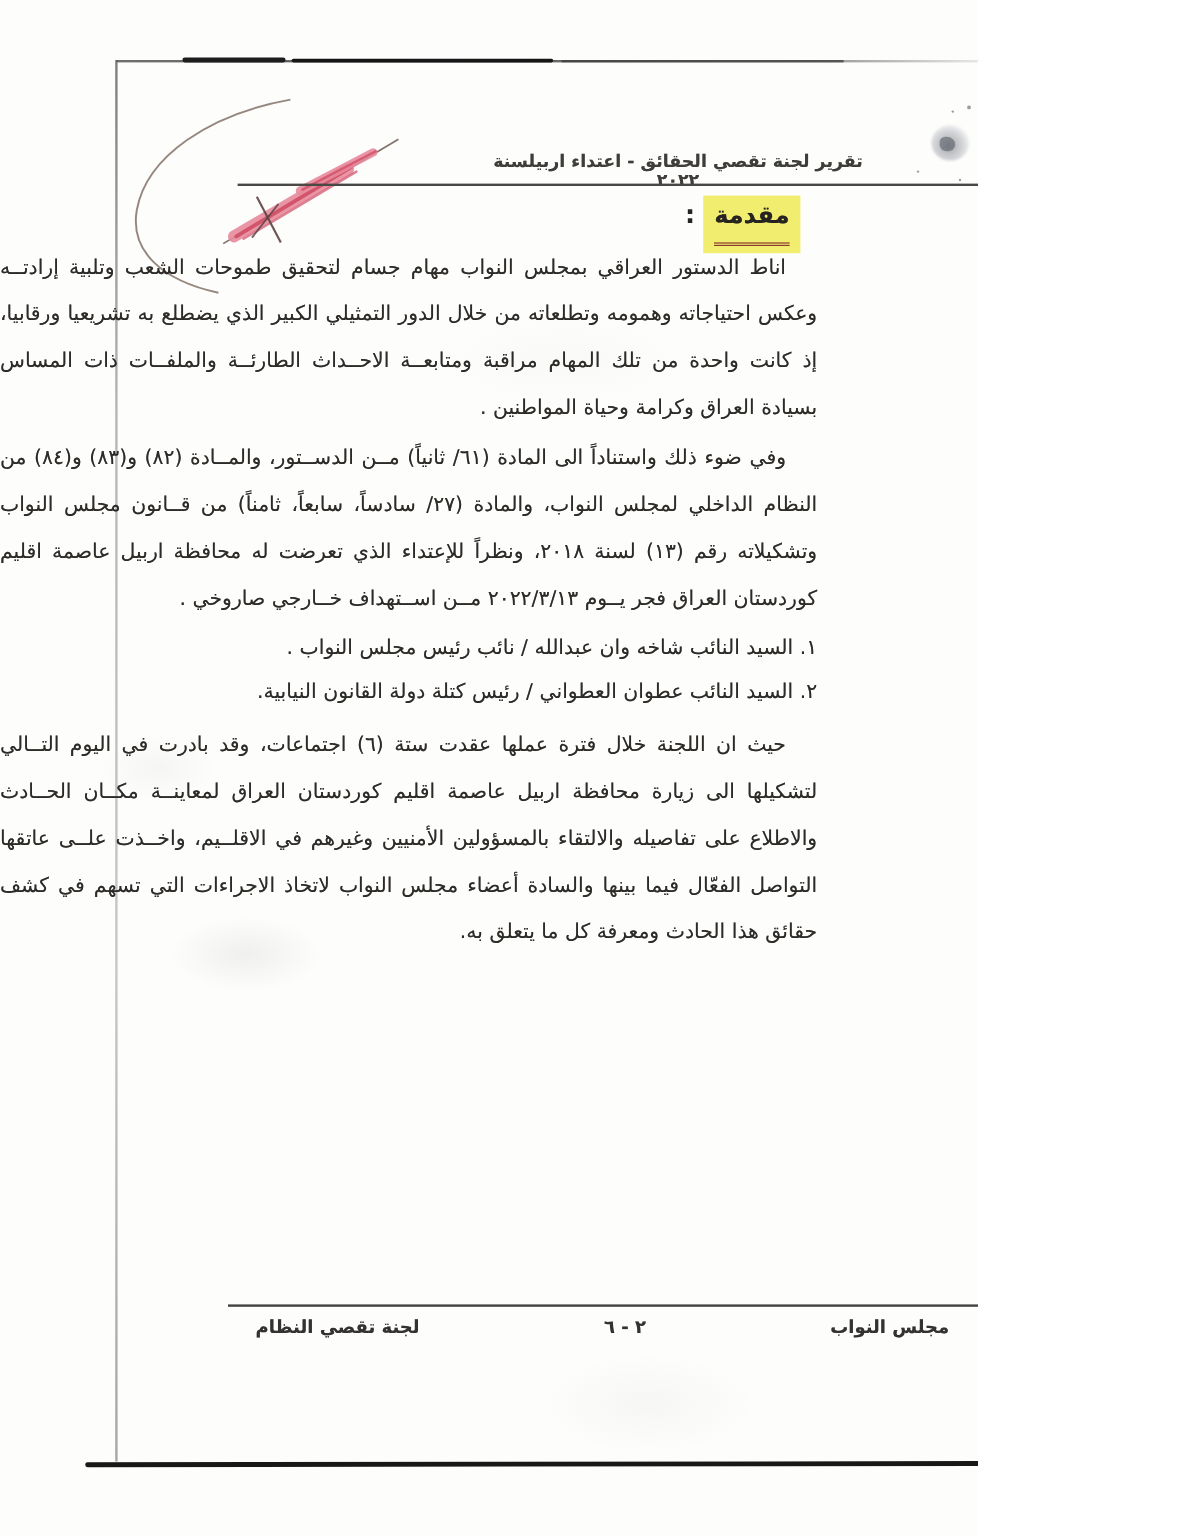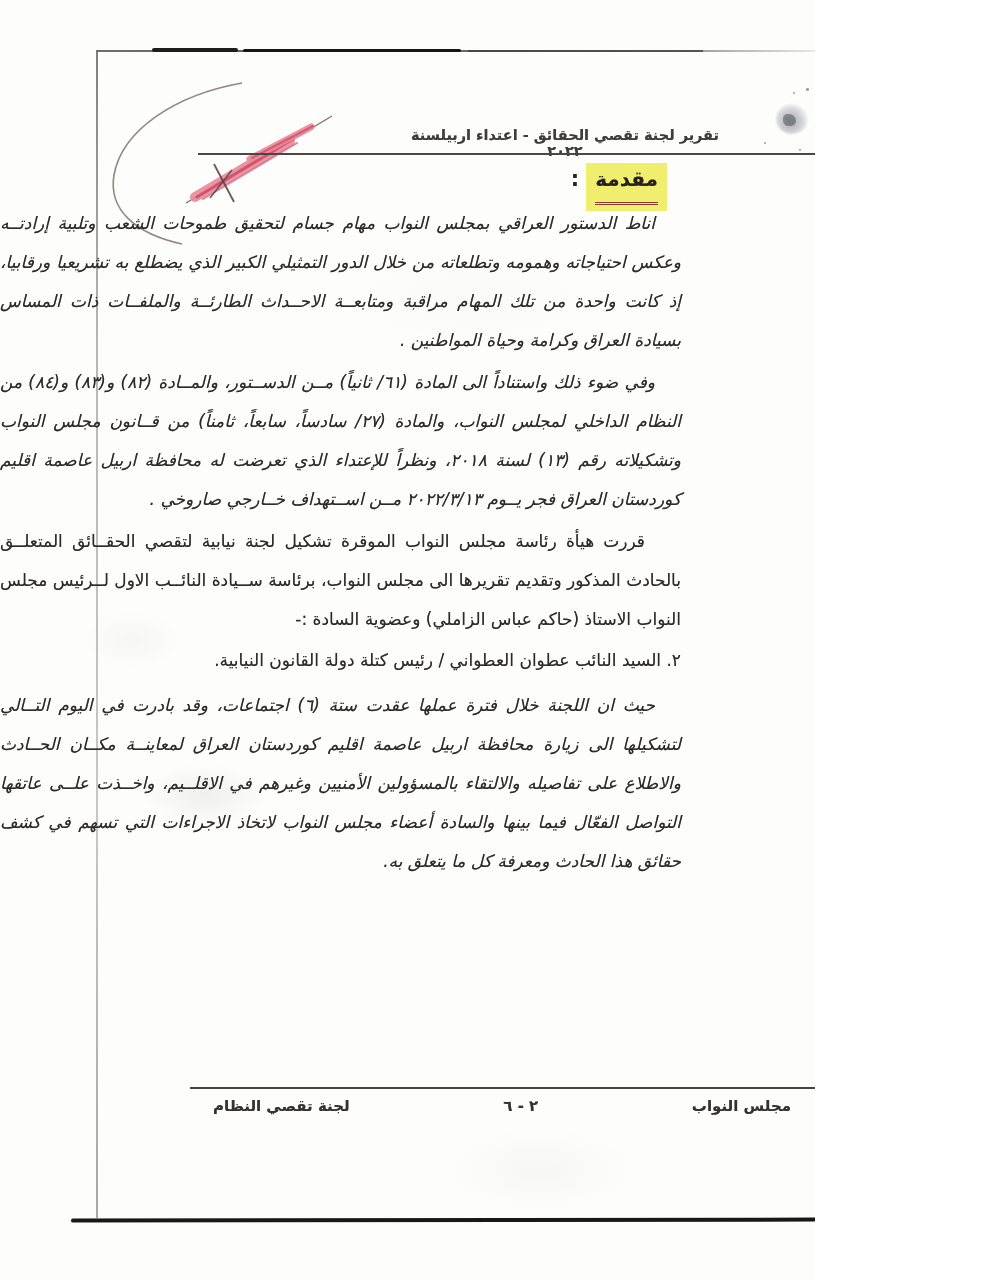--- a/index.html
+++ b/index.html
@@ -49,21 +49,21 @@
   .intro-heading{position:absolute;top:163px;right:148px;direction:rtl;font-weight:bold;font-size:20px;color:#262420;}
   .hl{background:var(--hl);display:inline-block;padding:4px 9px 6px 9px;}
   .hl-word{display:inline-block;border-bottom:3px double #8c3b2e;padding-bottom:11px;
     text-shadow:0 0 .5px rgba(50,45,40,.6);}
   .heading-colon{margin-right:7px;font-size:21px;}
   
   .text-col{position:absolute;top:204px;right:134px;width:681px;direction:rtl;text-align:justify;
     font-size:17px;line-height:39px;color:var(--ink);
     text-shadow:0 0 .4px rgba(60,55,50,.55);}
   .text-col p{margin:0 0 3px 0;}
-  .para{text-indent:26px;font-style:italic;}
+  .para{text-indent:26px;}
   .para-deep{text-indent:36px;}
   .member-list{margin:3px 0 7px 0;line-height:36.5px;}
   .member-list div{text-align:right;}
   
   .footer-rule{position:absolute;top:1087px;left:190px;width:636px;height:2px;background:#454341;}
   .footer-row{position:absolute;top:1097px;left:213px;width:578px;direction:rtl;display:flex;
     justify-content:space-between;align-items:flex-start;font-size:15px;font-weight:bold;color:#343230;
     text-shadow:0 0 .4px rgba(60,55,50,.5);}
   
   .annotations{position:absolute;left:0;top:0;width:989px;height:1280px;pointer-events:none;}
@@ -107,22 +107,22 @@
   <div class="header-title">تقرير لجنة تقصي الحقائق - اعتداء اربيلسنة ٢٠٢٢</div>
   <div class="header-rule"></div>
 
   <div class="intro-heading">
     <span class="hl"><span class="hl-word">مقدمة</span></span><span class="heading-colon">:</span>
   </div>
 
   <div class="text-col">
     <p class="para">اناط الدستور العراقي بمجلس النواب مهام جسام لتحقيق طموحات الشعب وتلبية إرادتــه وعكس احتياجاته وهمومه وتطلعاته من خلال الدور التمثيلي الكبير الذي يضطلع به تشريعيا ورقابيا، إذ كانت واحدة من تلك المهام مراقبة ومتابعــة الاحــداث الطارئــة والملفــات ذات المساس بسيادة العراق وكرامة وحياة المواطنين .</p>
     <p class="para">وفي ضوء ذلك واستناداً الى المادة (٦١/ ثانياً) مــن الدســتور، والمــادة (٨٢) و(٨٣) و(٨٤) من النظام الداخلي لمجلس النواب، والمادة (٢٧/ سادساً، سابعاً، ثامناً) من قــانون مجلس النواب وتشكيلاته رقم (١٣) لسنة ٢٠١٨، ونظراً للإعتداء الذي تعرضت له محافظة اربيل عاصمة اقليم كوردستان العراق فجر يــوم ٢٠٢٢/٣/١٣ مــن اســتهداف خــارجي صاروخي .</p>
-    <p class="para-deep">قررت هيأة رئاسة مجلس النواب الموقرة تشكيل لجنة نيابية لتقصي الحقــائق المتعلــق بالحادث المذكور وتقديم تقريرها الى مجلس النواب، برئاسة ســيادة النائــب الاول لــرئيس مجلس النواب الاستاذ (حاكم عباس الزاملي) وعضوية السادة :-</p>
     <div class="member-list">
+      <div>١. السيد النائب شاخه وان عبدالله / نائب رئيس مجلس النواب .</div>
       <div>٢. السيد النائب عطوان العطواني / رئيس كتلة دولة القانون النيابية.</div>
     </div>
     <p class="para">حيث ان اللجنة خلال فترة عملها عقدت ستة (٦) اجتماعات، وقد بادرت في اليوم التــالي لتشكيلها الى زيارة محافظة اربيل عاصمة اقليم كوردستان العراق لمعاينــة مكــان الحــادث والاطلاع على تفاصيله والالتقاء بالمسؤولين الأمنيين وغيرهم في الاقلــيم، واخــذت علــى عاتقها التواصل الفعّال فيما بينها والسادة أعضاء مجلس النواب لاتخاذ الاجراءات التي تسهم في كشف حقائق هذا الحادث ومعرفة كل ما يتعلق به.</p>
   </div>
 
   <div class="footer-rule"></div>
   <div class="footer-row">
     <span>مجلس النواب</span>
     <span>٢ - ٦</span>
     <span>لجنة تقصي النظام</span>

